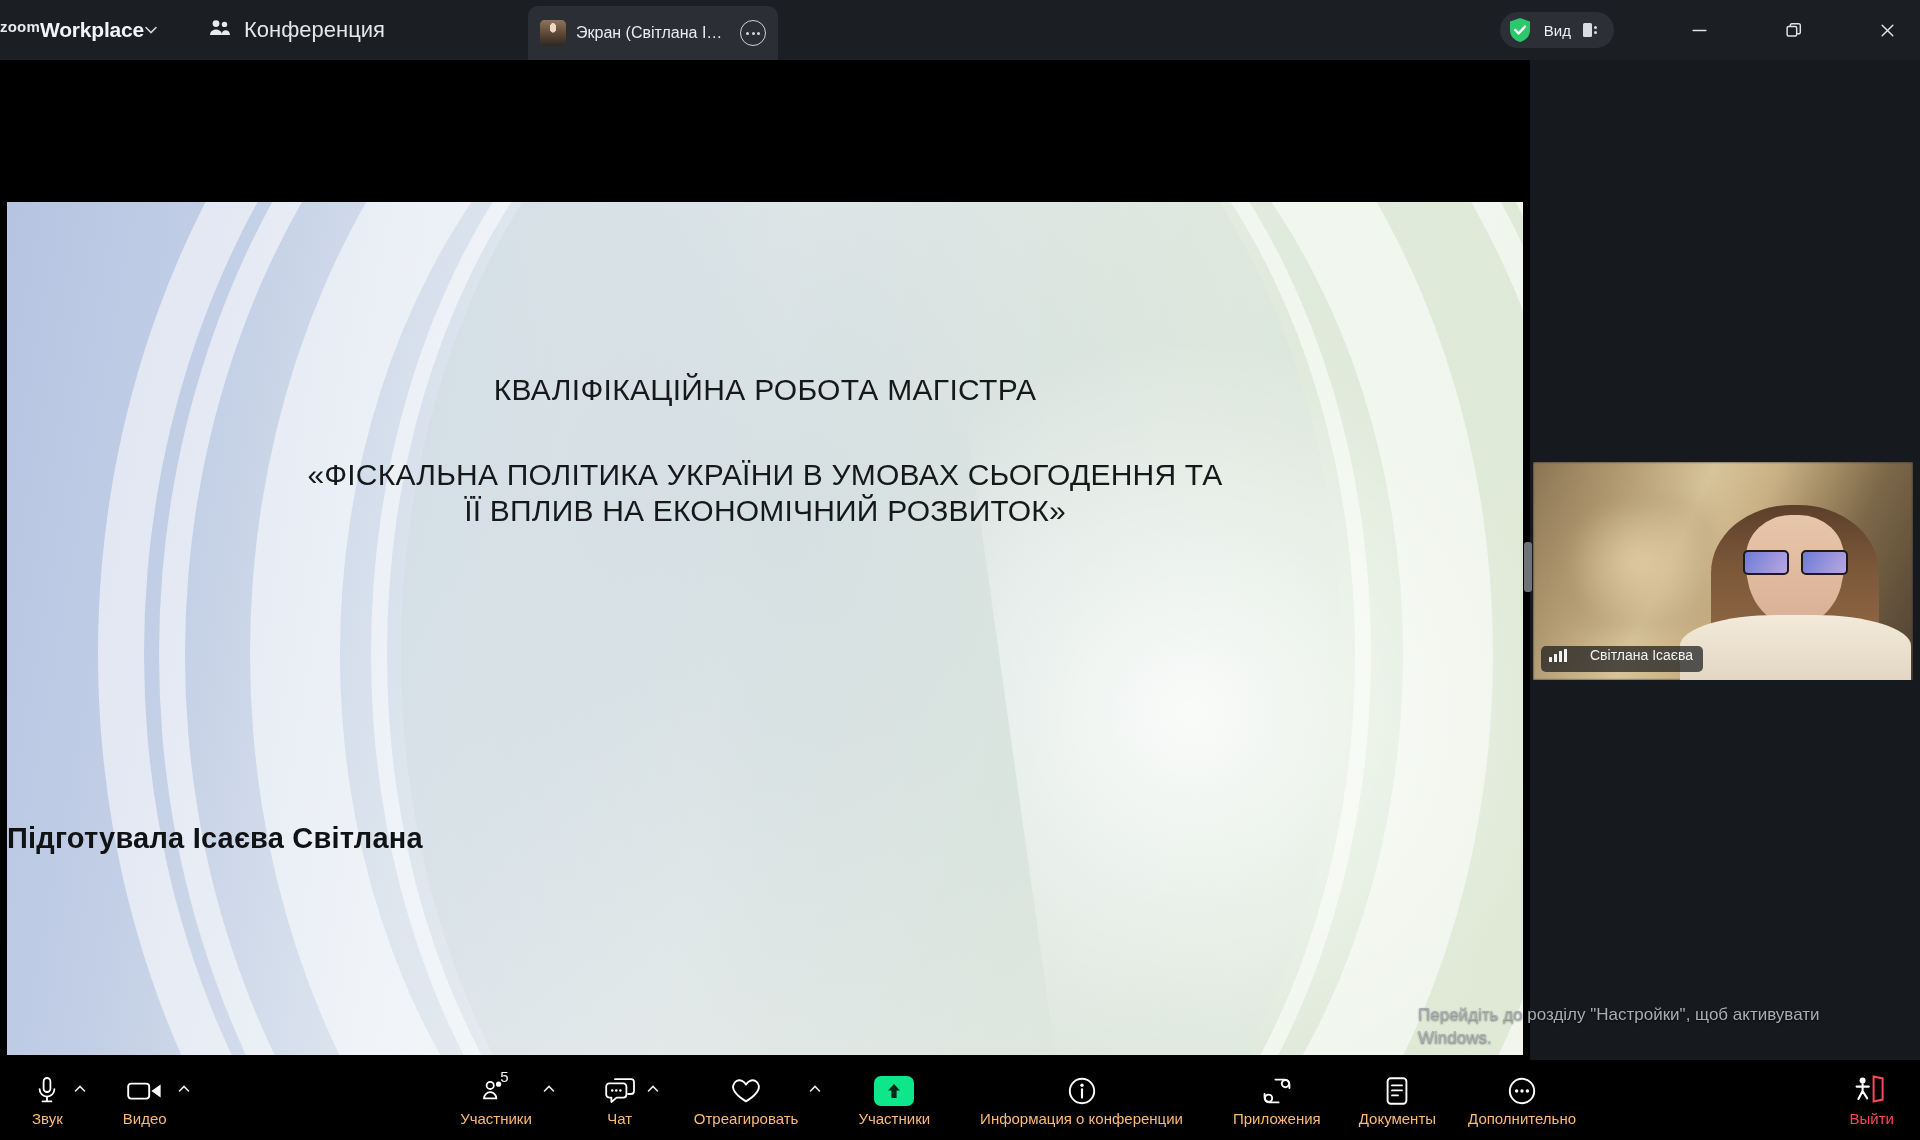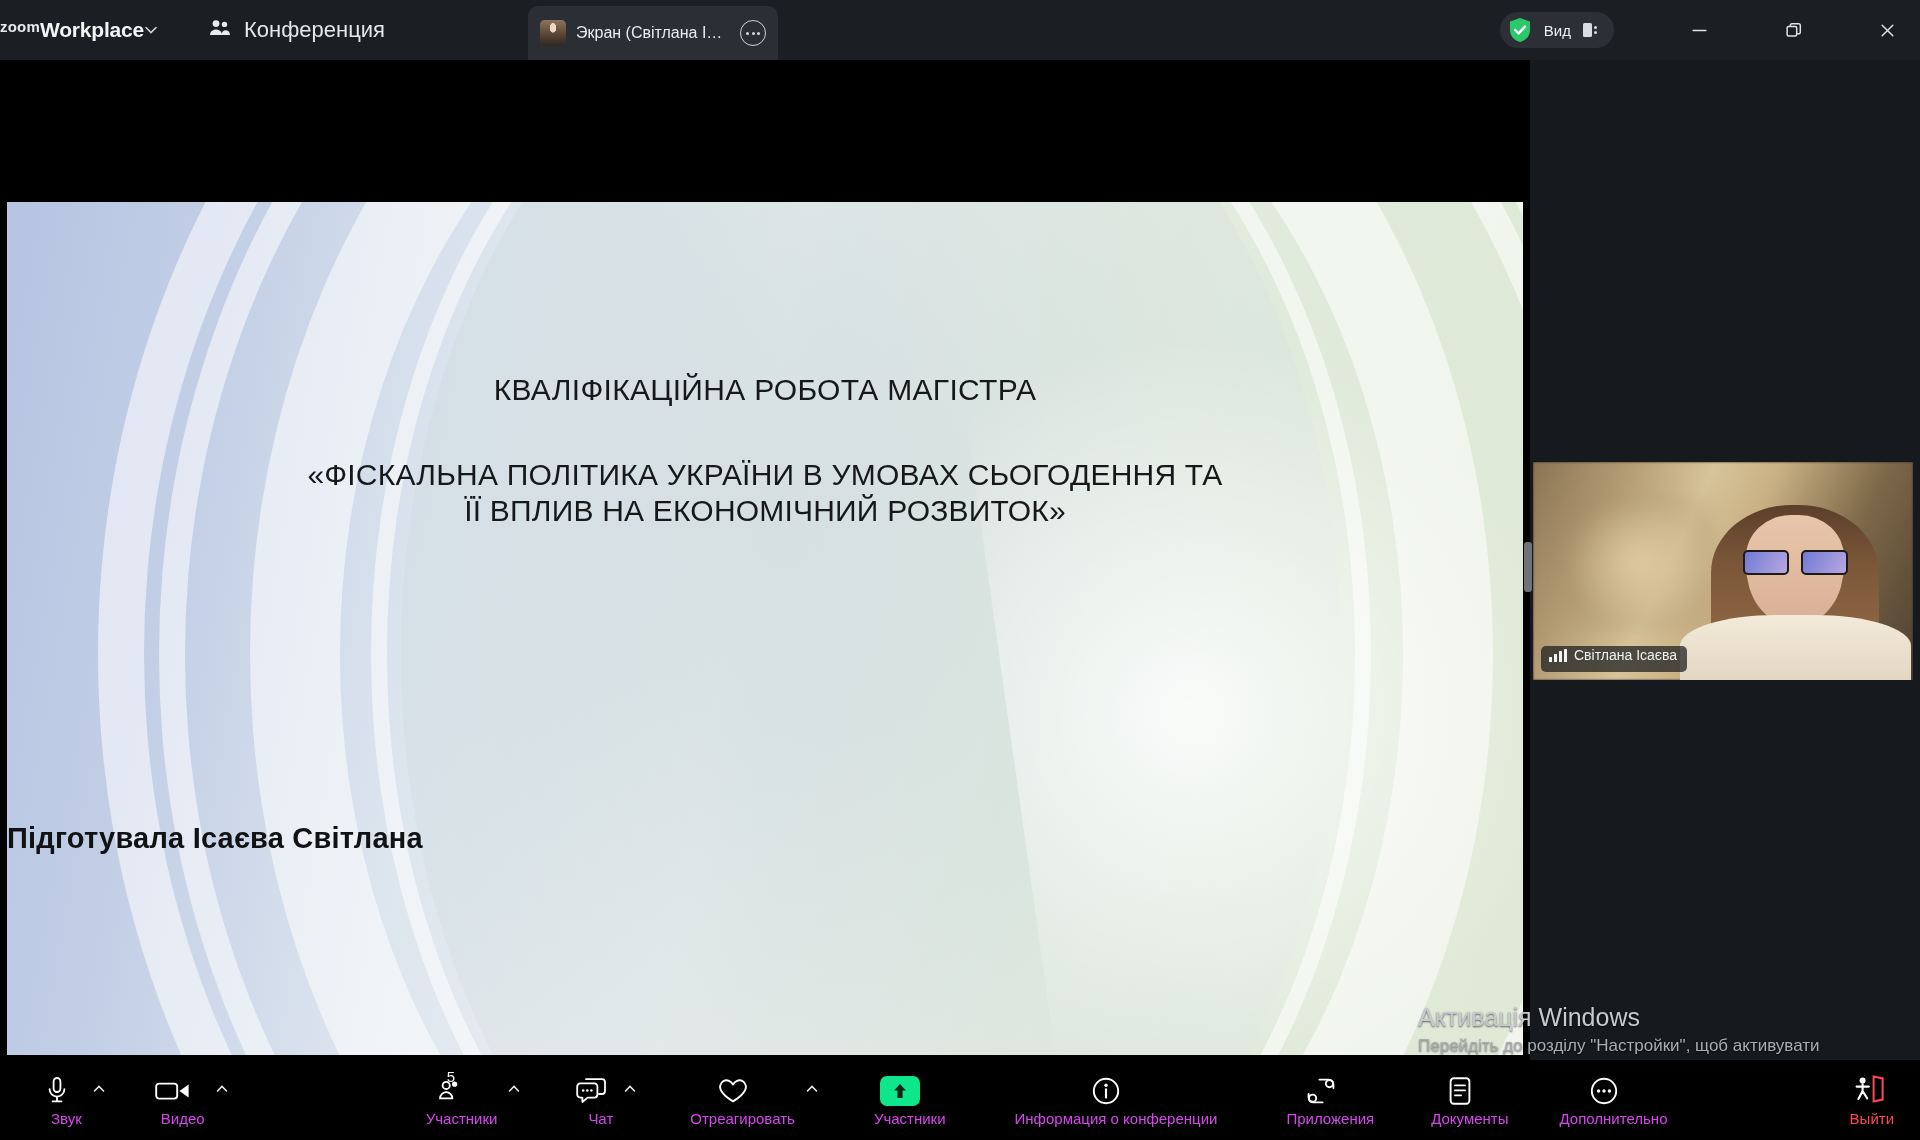--- a/index.html
+++ b/index.html
@@ -104,42 +104,42 @@
   .sv-face { position:absolute; left: 22%; top: 9%; width: 56%; height: 56%;
      background: linear-gradient(180deg,#e8c6ab,#d9b095); border-radius: 46% 46% 44% 44% / 38% 38% 54% 54%; }
   .sv-glasses { position:absolute; left: 20%; top: 27%; width: 60%; height: 13%;
      display:flex; justify-content: space-between; align-items:center; }
   .sv-glasses i { width: 44%; height: 100%; border: 2.5px solid #1e1a18; border-radius: 5px;
      background: linear-gradient(120deg,#6f7bd6,#b9a7e0); display:block; }
   .sv-body { position:absolute; left: -16%; top: 60%; width: 132%; height: 46%;
      background: linear-gradient(180deg,#f3ead9,#ddd0ba); border-radius: 42% 42% 0 0 / 34% 34% 0 0; }
   .sv-name { position: absolute; left: 8px; bottom: 8px; height: 26px;
      background: rgba(26,28,31,.72); border-radius: 5px; display: flex; align-items: center;
-     gap: 7px; padding: 0 10px 8px 8px; }
+     gap: 23px; padding: 0 10px 8px 8px; }
   .sv-name .bars { display: flex; align-items: flex-end; gap: 2px; height: 13px; }
   .sv-name .bars i { width: 3px; background: #f1f3f5; display: block; border-radius: .5px; }
   .sv-name .bars i:nth-child(1){height:5px}.sv-name .bars i:nth-child(2){height:8px}
   .sv-name .bars i:nth-child(3){height:11px}.sv-name .bars i:nth-child(4){height:13px}
   .sv-name .nm { font-size: 14px; color: #f0f2f4; white-space: nowrap; }
   .drag-handle { position: absolute; left: 1524px; top: 542px; width: 8px; height: 50px;
      background: #6e737a; border-radius: 3px; }
 
   
   .watermark { position: absolute; left: 1418px; top: 1002px; width: 440px; color: #b9bcc0;
      text-shadow: 0 1px 2px rgba(0,0,0,.6); pointer-events:none; }
   .wm1 { font-size: 25px; font-weight: 400; color: #c6c9cd; line-height: 1.25; }
   .wm2 { font-size: 17px; color: #a9acb1; line-height: 1.35; margin-top: 2px; }
 
   
   .toolbar { position: absolute; left: 0; bottom: 0; width: 1920px; height: 80px;
      background: #000; display: flex; align-items: center; }
   .tbtn { display: flex; flex-direction: column; align-items: center; justify-content: center;
      height: 72px; padding: 0 6px; position: relative; }
   .tbtn .ic { height: 34px; display: flex; align-items: center; justify-content: center; }
-  .tbtn .lb { font-size: 15px; color: #d946ef; margin-top: 2px; white-space: nowrap; margin-left: 19px; }
+  .tbtn .lb { font-size: 15px; color: #fdba74; margin-top: 2px; white-space: nowrap; }
   .tgroup { display: flex; align-items: flex-start; }
   .chev { width: 22px; height: 72px; display:flex; align-items: center; justify-content: center;
      padding-bottom: 22px; }
   .chev svg { width: 14px; height: 14px; }
   .cnt { position: absolute; left: 46px; top: 4px; font-size: 15px; color: #f1f3f5; }
   .share-ic { width: 40px; height: 30px; background: #0ee68b; border-radius: 7px;
      display: flex; align-items: center; justify-content: center; }
   .leave { display: flex; flex-direction: column; align-items: center; justify-content: center;
      height: 72px; margin-right: 26px; }
   .leave .lb { font-size: 15px; color: #ff4757; margin-top: 2px; padding-left: 8px; }
@@ -256,21 +256,20 @@
           <i></i>
           <i></i>
           <i></i>
           <i></i>
         </span>
       <span class="nm">Світлана Ісаєва</span>
     </div>
   </div>
 
   <div class="watermark">
-    <div class="wm1">Активація Windows</div>
     <div class="wm2">Перейдіть до розділу "Настройки", щоб активувати Windows.</div>
   </div>
 
   <div class="toolbar">
 
     <div class="tgroup" style="margin-left:26px">
       <div class="tbtn">
         <span class="ic">
           <svg width="26" height="30" viewBox="0 0 26 30">
             <rect x="9.6" y="2" width="6.8" height="14" rx="3.4" fill="none" stroke="#fff" stroke-width="1.8"></rect>

